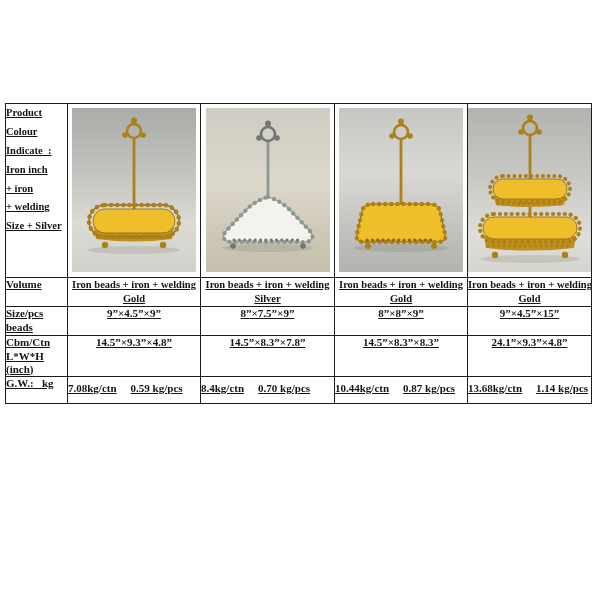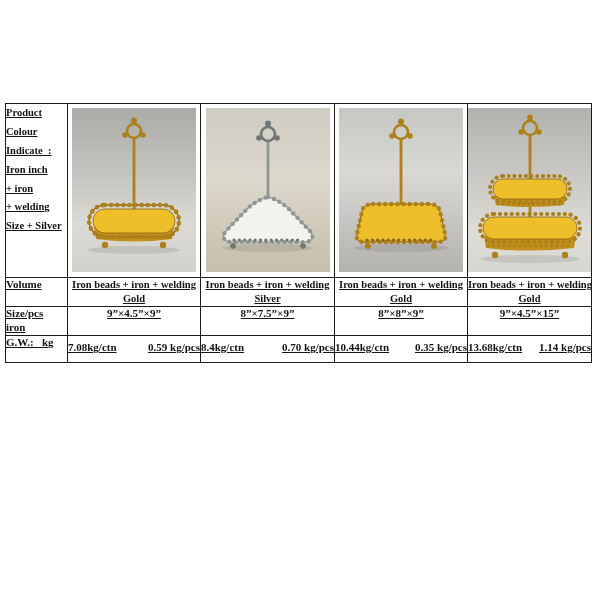--- a/index.html
+++ b/index.html
@@ -36,21 +36,21 @@
   .photo-cell{background:#ffffff;vertical-align:top;}
   .photo{
     width:124px;height:164px;margin:4px auto 0;
     position:relative;
   }
   .photo svg{display:block;width:124px;height:164px;}
   .bg1{background:linear-gradient(180deg,#aaaca8 0%,#c2c2be 38%,#dbdad4 70%,#d2d1cb 100%);}
   .bg2{background:linear-gradient(180deg,#cfccc3 0%,#dcd8cc 45%,#cdc7b6 78%,#c5bfae 100%);}
   .bg3{background:linear-gradient(180deg,#c6c7c3 0%,#d9d8d4 40%,#c2c1bd 75%,#b3b2ae 100%);}
   .bg4{background:linear-gradient(180deg,#b2b3af 0%,#c8c7c3 40%,#deddd7 78%,#d6d5cf 100%);}
-  .gw-wrap{display:flex;justify-content:space-between;font-weight:bold;font-size:11px;padding-top:5px;}
+  .gw-wrap{display:flex;justify-content:flex-start;gap:14px;font-weight:bold;font-size:11px;padding-top:5px;}
   .nowrap{white-space:nowrap;}
   tr.r-img td{height:173px;}
   tr.r-model td{height:27px;}
   tr.r-colour td{height:26px;}
   tr.r-size td{height:28px;}
   tr.r-qty td{height:24px;}
   tr.r-cbm td{height:38px;}
   tr.r-vol td{height:23px;}
   tr.r-nw td{height:24px;}
   tr.r-gw td{height:26px;}
@@ -173,50 +173,61 @@
     </td>
     <td class="val-left">
       <div>Iron beads + iron + welding</div>
       <div>Gold</div>
     </td>
   </tr>
 
   <tr class="r-size">
     <td class="lbl" style="vertical-align:top;margin-top:36px;">
       <div class="l2">Size/pcs</div>
-      <div class="l2">iron</div>
+      <div class="l2">beads</div>
     </td>
     <td class="val">9”×4.5”×9”</td>
     <td class="val">8”×7.5”×9”</td>
     <td class="val">8”×8”×9”</td>
     <td class="val">9”×4.5”×15”</td>
   </tr>
 
 
+  <tr class="r-cbm">
+    <td class="lbl" style="vertical-align:top;">
+      <div class="l2">Cbm/Ctn</div>
+      <div class="l2">L*W*H</div>
+      <div class="l2">(inch)</div>
+    </td>
+    <td class="val">14.5”×9.3”×4.8”</td>
+    <td class="val">14.5”×8.3”×7.8”</td>
+    <td class="val">14.5”×8.3”×8.3”</td>
+    <td class="val">24.1”×9.3”×4.8”</td>
+  </tr>
 
 
 
   <tr class="r-gw">
     <td class="lbl">G.W.:&nbsp;&nbsp;&nbsp;kg</td>
     <td>
       <div class="gw-wrap">
         <span class="nowrap">7.08kg/ctn</span>
         <span class="nowrap">0.59 kg/pcs</span>
       </div>
     </td>
     <td>
       <div class="gw-wrap">
         <span class="nowrap">8.4kg/ctn</span>
         <span class="nowrap">0.70 kg/pcs</span>
       </div>
     </td>
     <td>
       <div class="gw-wrap">
         <span class="nowrap">10.44kg/ctn</span>
-        <span class="nowrap">0.35 kg/pcs</span>
+        <span class="nowrap">0.87 kg/pcs</span>
       </div>
     </td>
     <td>
       <div class="gw-wrap">
         <span class="nowrap">13.68kg/ctn</span>
         <span class="nowrap">1.14 kg/pcs</span>
       </div>
     </td>
   </tr>
 </tbody>

